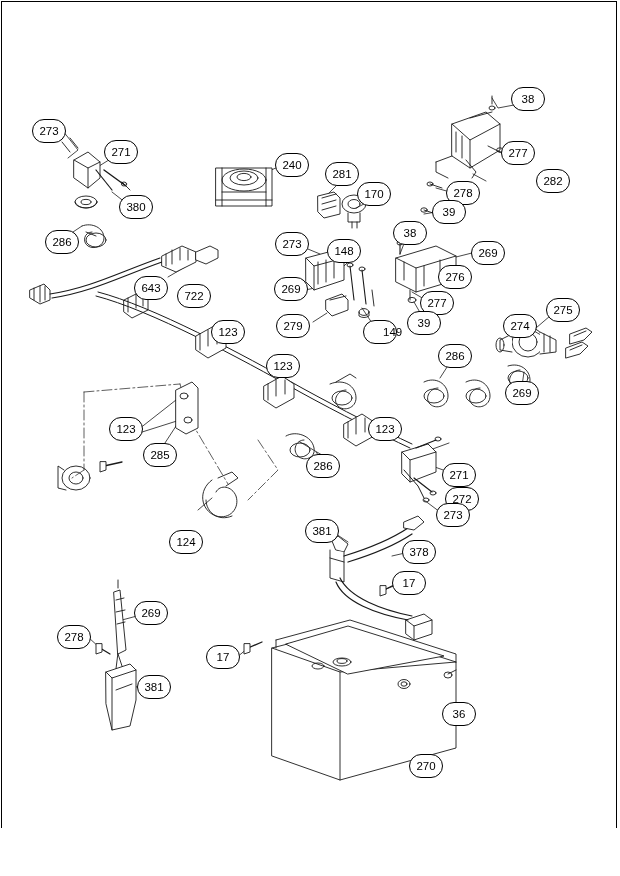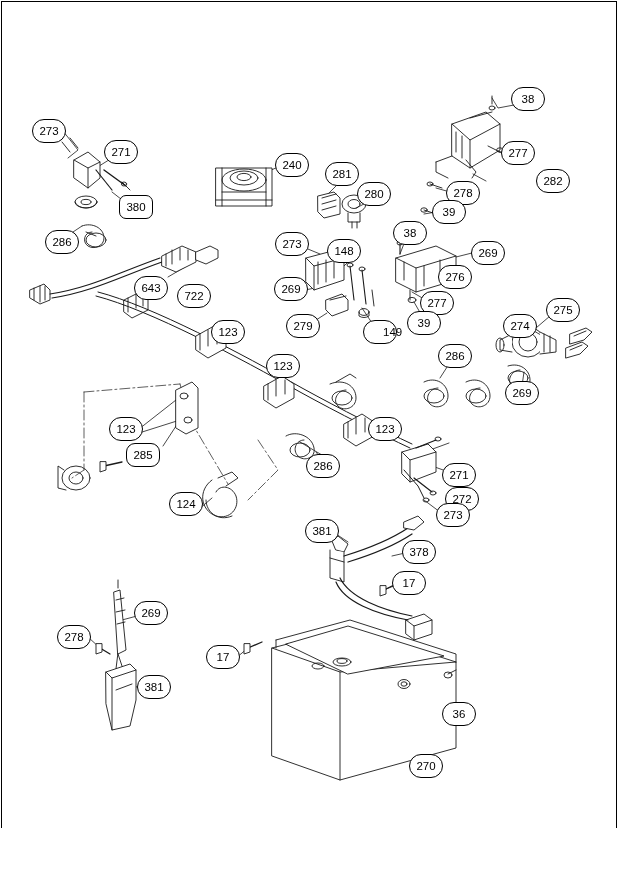--- a/index.html
+++ b/index.html
@@ -371,49 +371,49 @@
   <div>
     <div class="callout" style="left:528px; top:99px;">38</div>
     <div class="callout" style="left:518px; top:153px;">277</div>
     <div class="callout" style="left:500px; top:181px;margin-left:36px;">282</div>
     <div class="callout" style="left:463px; top:193px;">278</div>
     <div class="callout" style="left:449px; top:212px;">39</div>
     <div class="callout" style="left:49px; top:131px;">273</div>
     <div class="callout" style="left:121px; top:152px;">271</div>
     <div class="callout" style="left:292px; top:165px;">240</div>
     <div class="callout" style="left:342px; top:174px;">281</div>
-    <div class="callout" style="left:374px; top:194px;">280</div>
-    <div class="callout" style="left:136px; top:207px;border-radius:7px;">380</div>
+    <div class="callout" style="left:374px; top:194px;">170</div>
+    <div class="callout" style="left:136px; top:207px;">380</div>
     <div class="callout" style="left:62px; top:242px;">286</div>
     <div class="callout" style="left:292px; top:244px;">273</div>
     <div class="callout" style="left:344px; top:251px;">148</div>
     <div class="callout" style="left:410px; top:233px;">38</div>
     <div class="callout" style="left:488px; top:253px;">269</div>
     <div class="callout" style="left:455px; top:277px;">276</div>
     <div class="callout" style="left:194px; top:261px;margin-top:23px;">722</div>
     <div class="callout" style="left:291px; top:289px;">269</div>
     <div class="callout" style="left:437px; top:303px;">277</div>
     <div class="callout" style="left:424px; top:323px;">39</div>
     <div class="callout" style="left:151px; top:288px;">643</div>
-    <div class="callout" style="left:303px; top:326px;">279</div>
+    <div class="callout" style="left:293px; top:326px;">279</div>
     <div class="callout" style="left:380px; top:332px;padding-left:19px;">149</div>
     <div class="callout" style="left:563px; top:310px;">275</div>
     <div class="callout" style="left:520px; top:326px;">274</div>
     <div class="callout" style="left:228px; top:332px;">123</div>
     <div class="callout" style="left:455px; top:356px;">286</div>
     <div class="callout" style="left:283px; top:366px;">123</div>
     <div class="callout" style="left:522px; top:393px;">269</div>
     <div class="callout" style="left:126px; top:429px;">123</div>
     <div class="callout" style="left:385px; top:429px;">123</div>
     <div class="callout" style="left:462px; top:439px;margin-top:48px;">272</div>
     <div class="callout" style="left:459px; top:475px;">271</div>
-    <div class="callout" style="left:143px; top:455px;border-radius:9px;">285</div>
+    <div class="callout" style="left:160px; top:455px;">285</div>
     <div class="callout" style="left:323px; top:466px;">286</div>
     <div class="callout" style="left:453px; top:515px;">273</div>
-    <div class="callout" style="left:186px; top:504px;">124</div>
+    <div class="callout" style="left:186px; top:542px;">124</div>
     <div class="callout" style="left:322px; top:531px;">381</div>
     <div class="callout" style="left:419px; top:552px;">378</div>
     <div class="callout" style="left:409px; top:583px;">17</div>
     <div class="callout" style="left:151px; top:613px;">269</div>
     <div class="callout" style="left:74px; top:637px;">278</div>
     <div class="callout" style="left:223px; top:657px;">17</div>
     <div class="callout" style="left:154px; top:687px;">381</div>
     <div class="callout" style="left:459px; top:714px;">36</div>
     <div class="callout" style="left:426px; top:766px;">270</div>
   </div>

